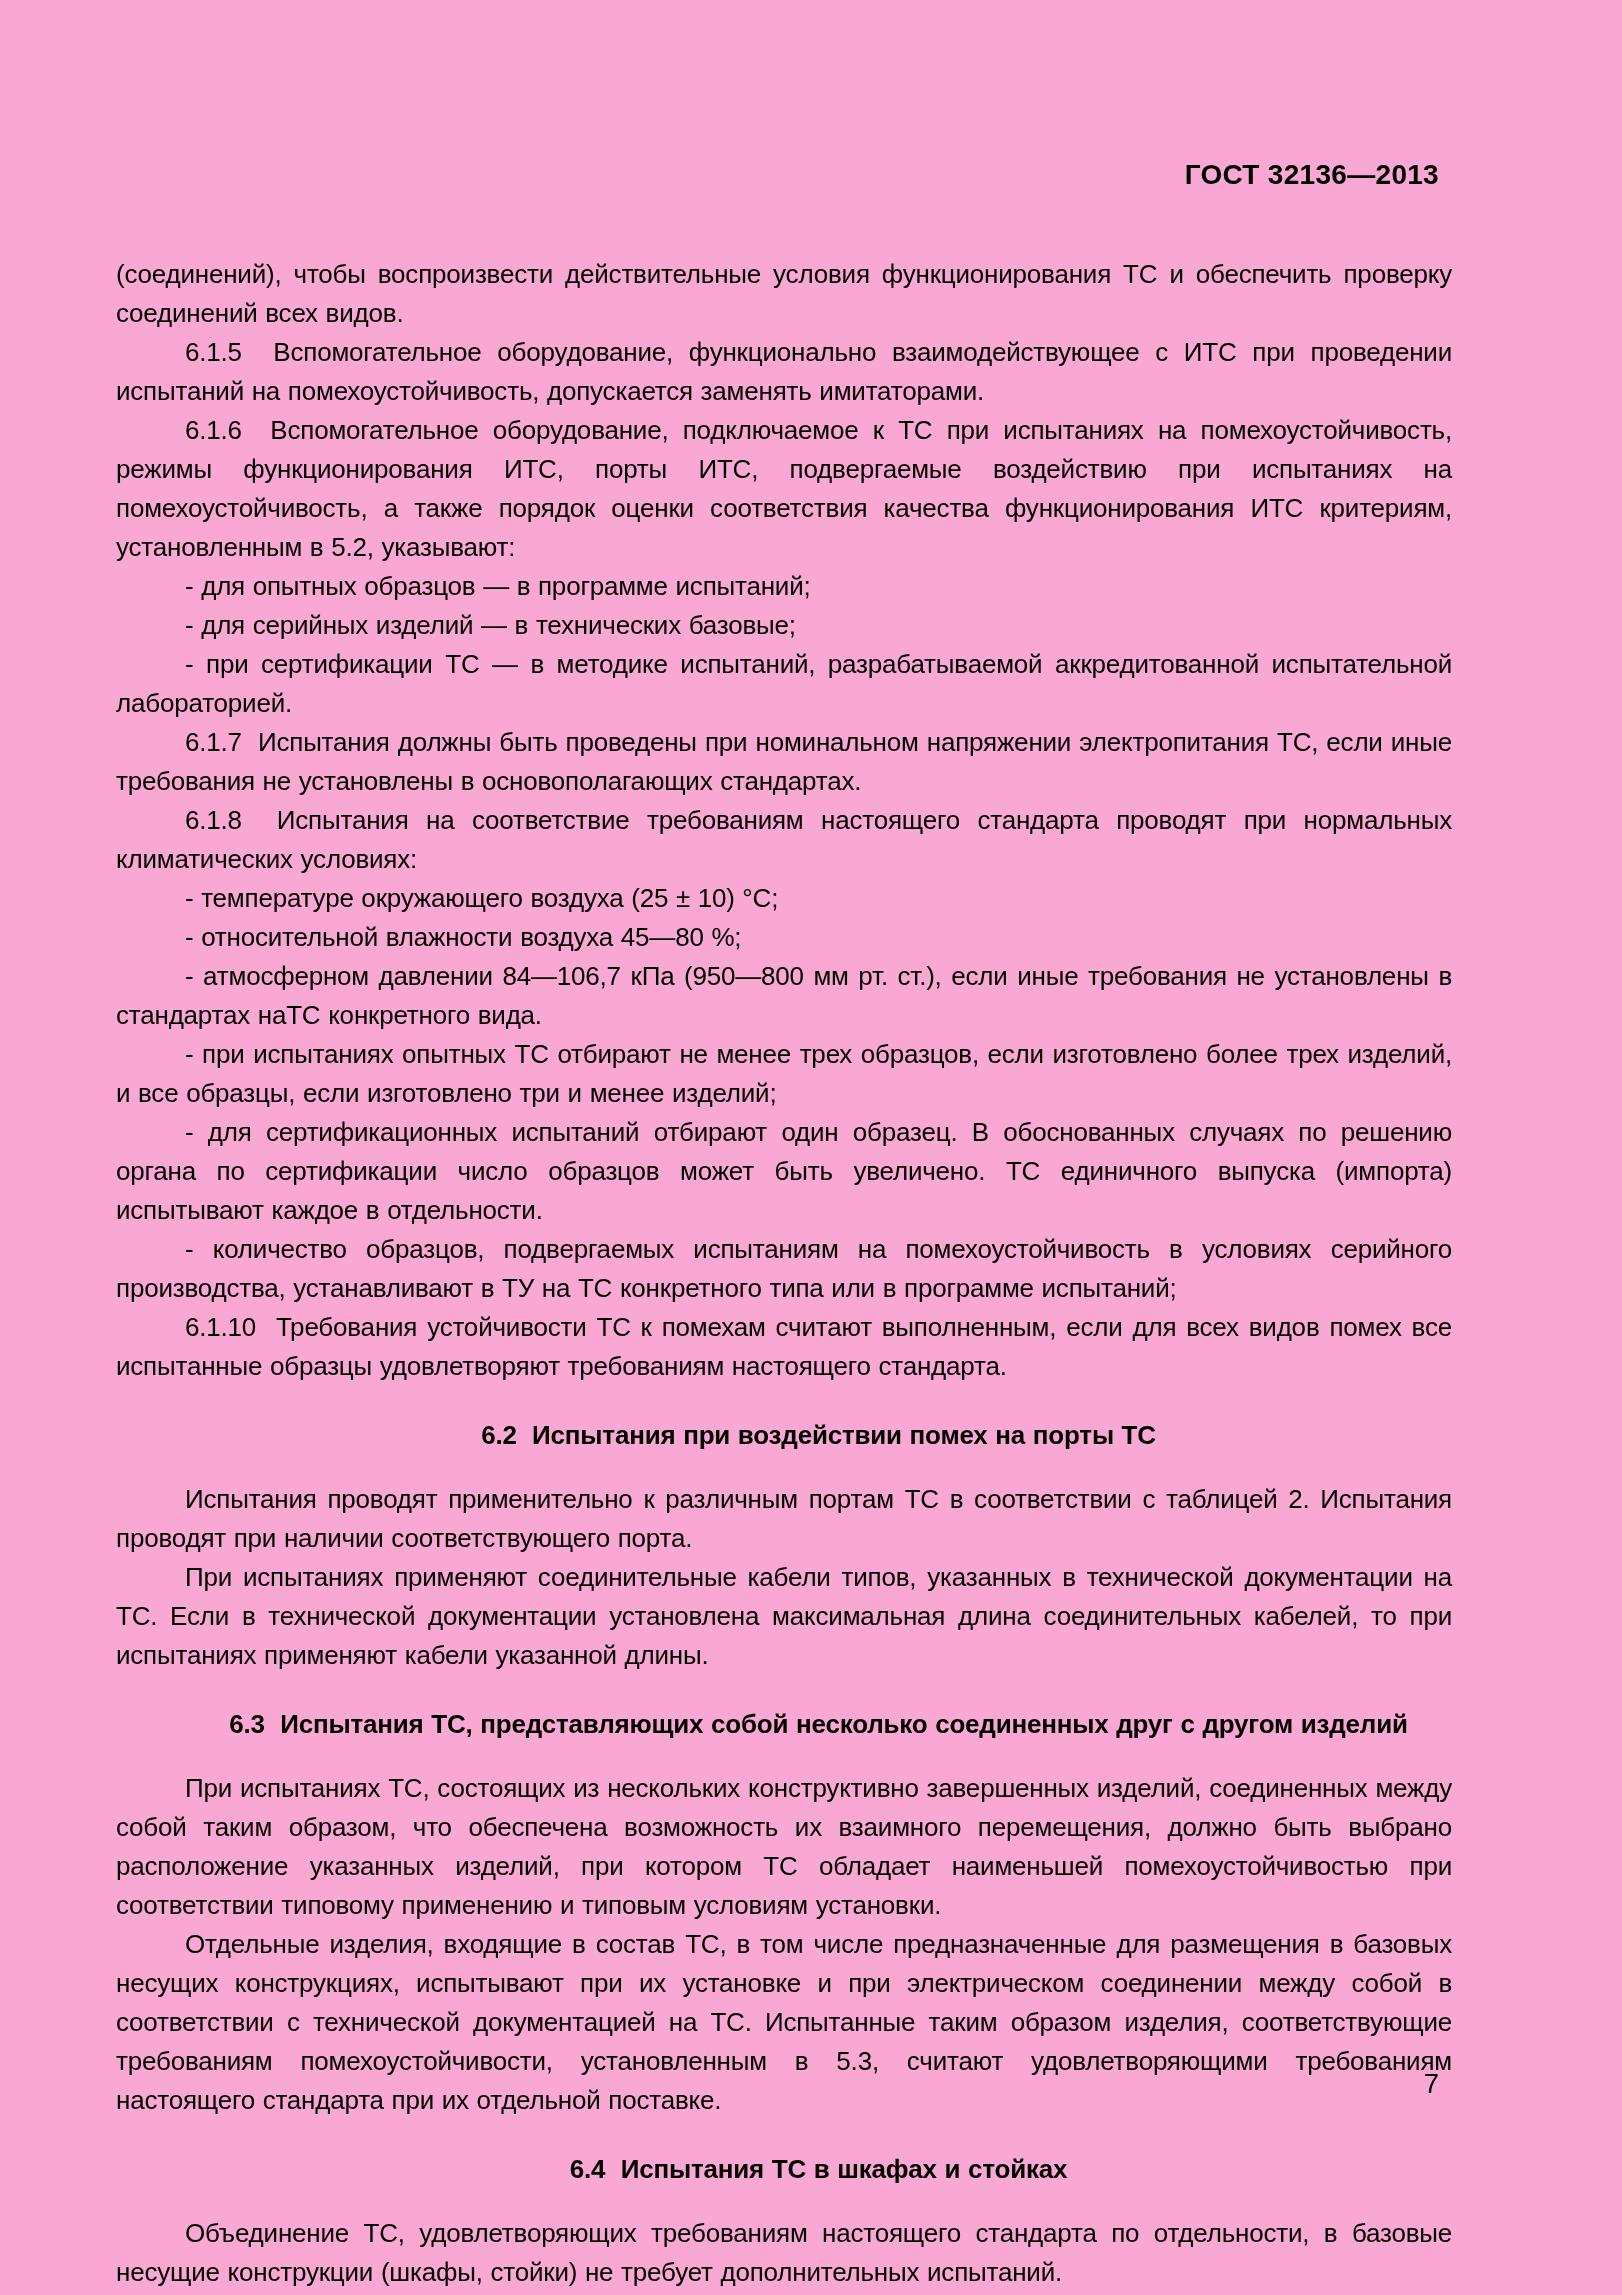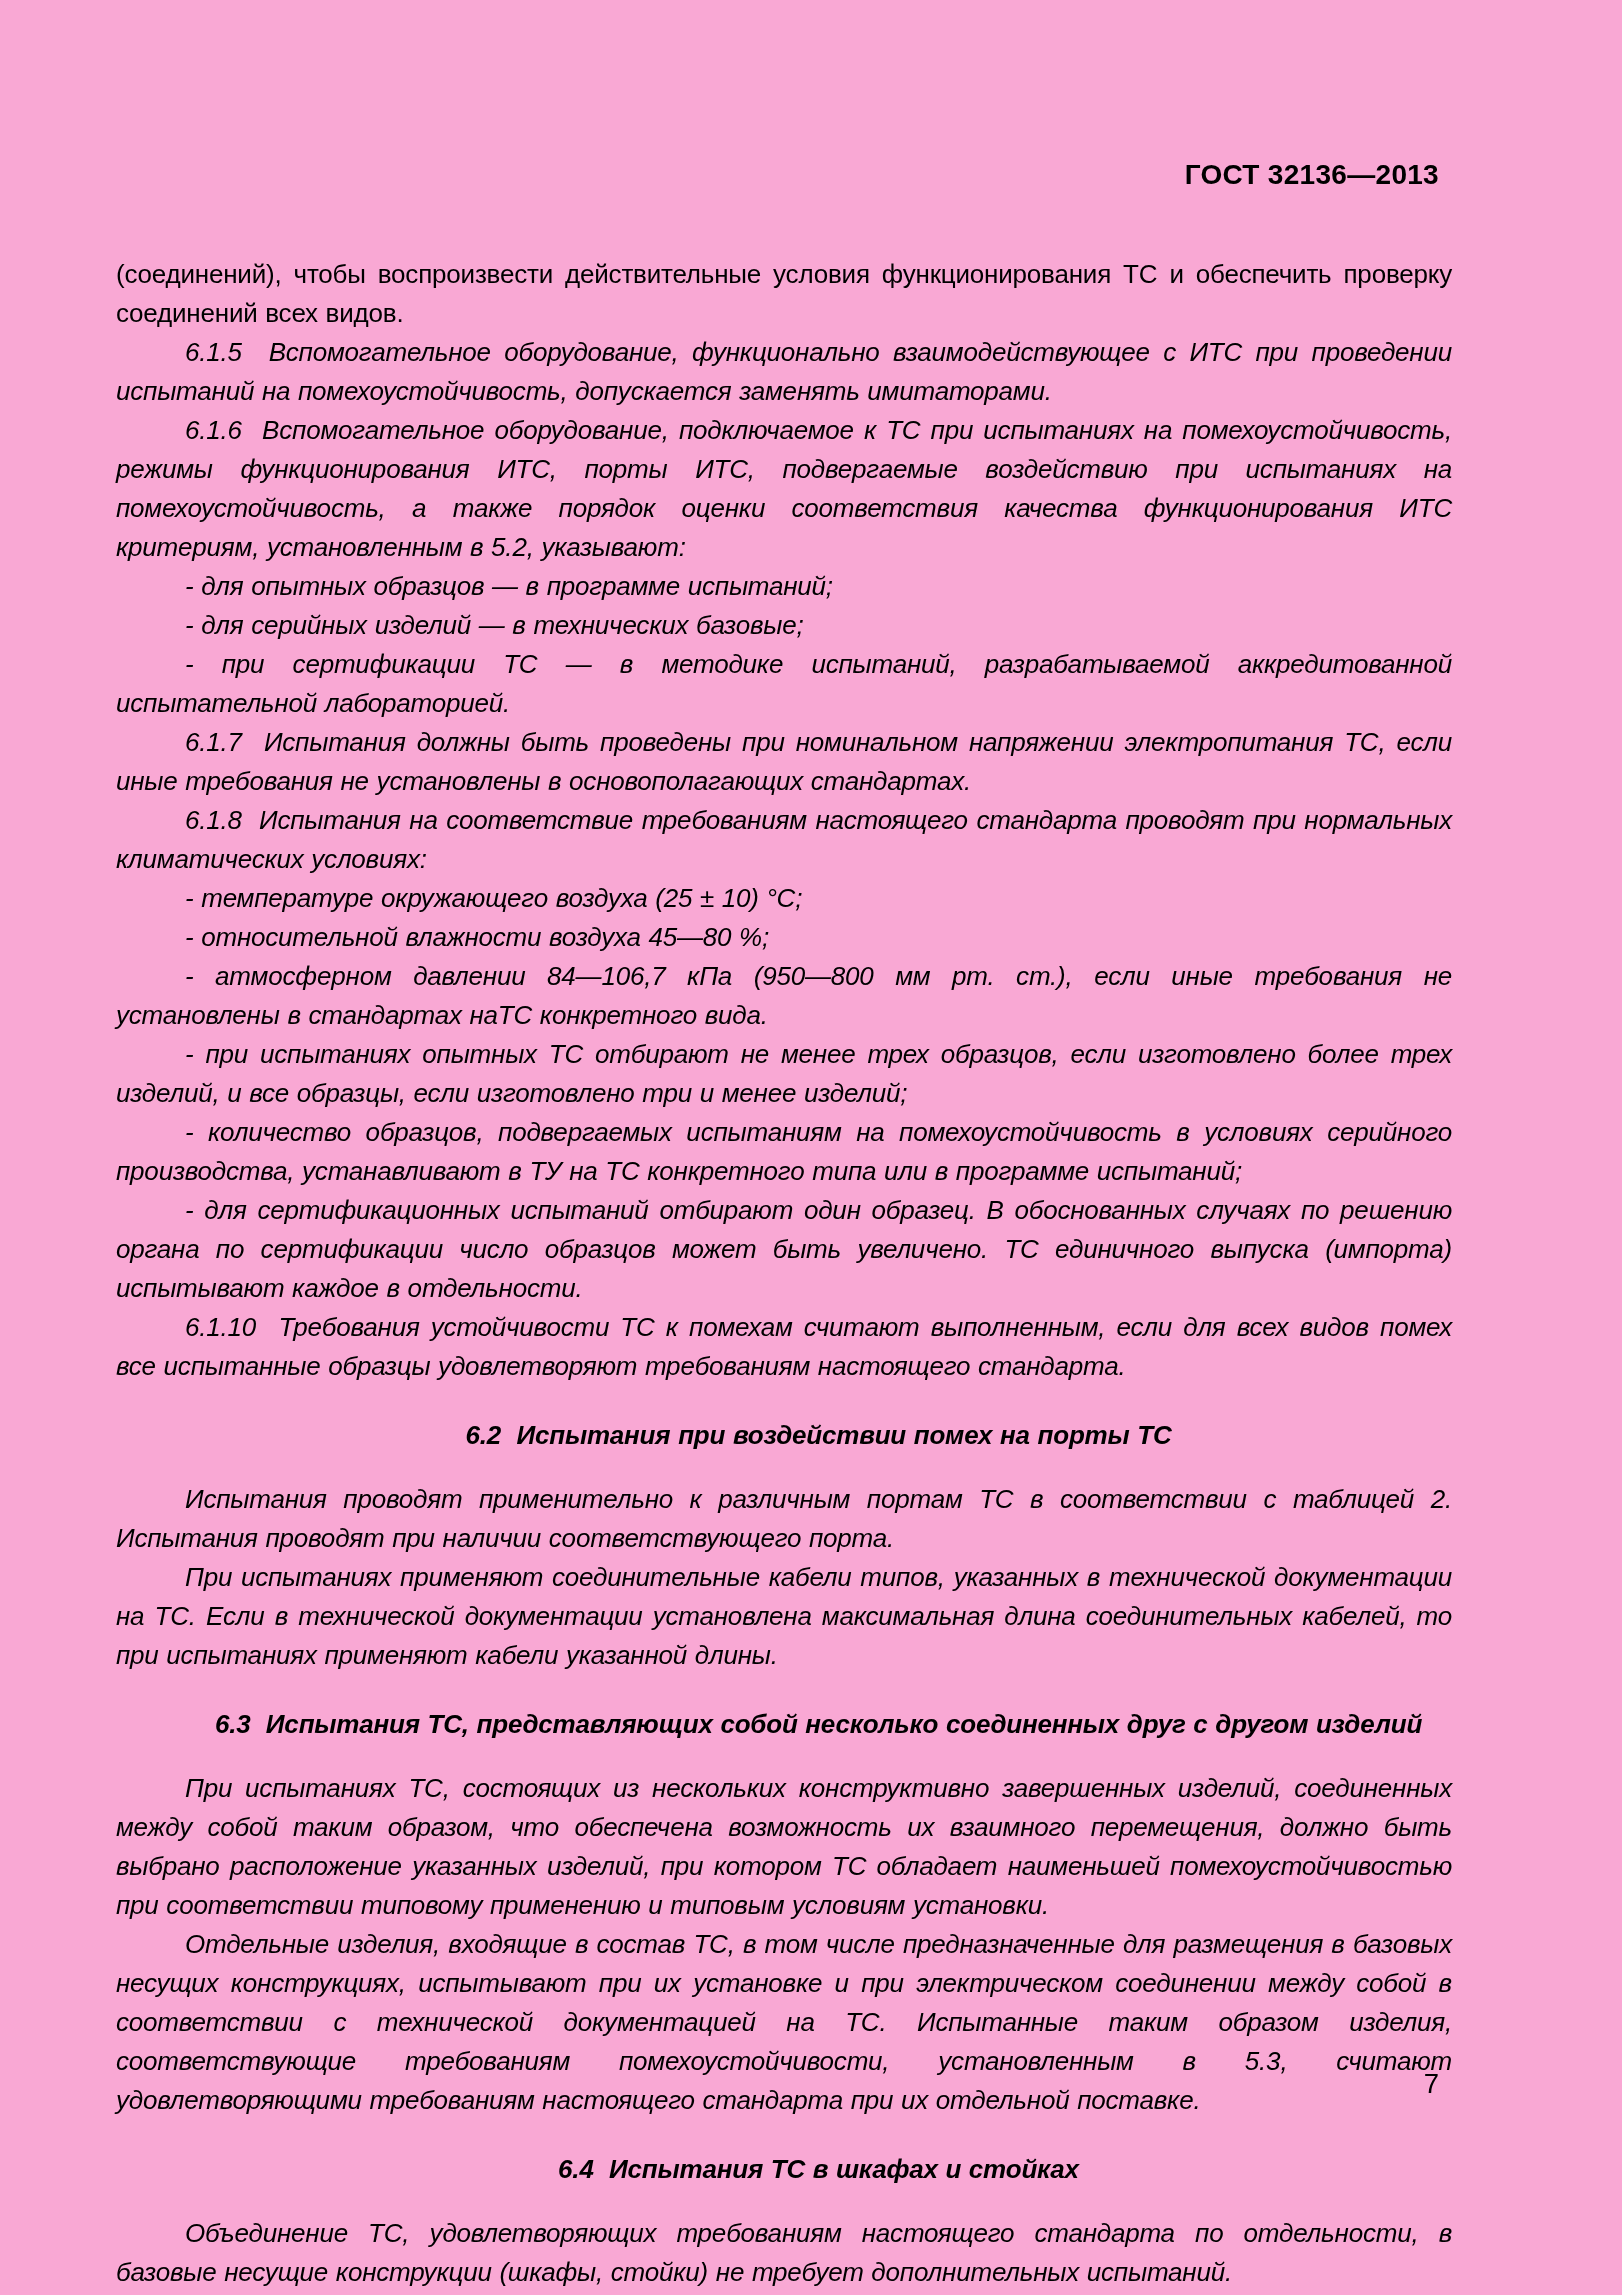--- a/index.html
+++ b/index.html
@@ -36,21 +36,20 @@
     text-align: justify;
     letter-spacing: -0.2px;
     word-spacing: 0.7px;
   }
   .content p {
     margin: 0;
     padding: 0;
   }
   .content p.indent {
     text-indent: 69px;
-    font-style: italic;
   }
   .content p.heading {
     font-weight: bold;
     text-align: center;
     margin-top: 30px;
     margin-bottom: 25px;
   }
   .page-number {
     position: absolute;
     top: 2068px;
@@ -72,22 +71,22 @@
       <p class="body indent">6.1.6&nbsp; Вспомогательное оборудование, подключаемое к ТС при испытаниях на помехоустойчивость, режимы функционирования ИТС, порты ИТС, подвергаемые воздействию при испытаниях на помехоустойчивость, а также порядок оценки соответствия качества функционирования ИТС критериям, установленным в 5.2, указывают:</p>
       <p class="body indent">- для опытных образцов — в программе испытаний;</p>
       <p class="body indent">- для серийных изделий — в технических базовые;</p>
       <p class="body indent">- при сертификации ТС — в методике испытаний, разрабатываемой аккредитованной испытательной лабораторией.</p>
       <p class="body indent">6.1.7&nbsp; Испытания должны быть проведены при номинальном напряжении электропитания ТС, если иные требования не установлены в основополагающих стандартах.</p>
       <p class="body indent">6.1.8&nbsp; Испытания на соответствие требованиям настоящего стандарта проводят при нормальных климатических условиях:</p>
       <p class="body indent">- температуре окружающего воздуха (25 ± 10) °С;</p>
       <p class="body indent">- относительной влажности воздуха 45—80 %;</p>
       <p class="body indent">- атмосферном давлении 84—106,7 кПа (950—800 мм рт. ст.), если иные требования не установлены в стандартах наТС конкретного вида.</p>
       <p class="body indent">- при испытаниях опытных ТС отбирают не менее трех образцов, если изготовлено более трех изделий, и все образцы, если изготовлено три и менее изделий;</p>
+      <p class="body indent">- для сертификационных испытаний отбирают один образец. В обоснованных случаях по решению органа по сертификации число образцов может быть увеличено. ТС единичного выпуска (импорта) испытывают каждое в отдельности.</p>
       <p class="body indent">- количество образцов, подвергаемых испытаниям на помехоустойчивость в условиях серийного производства, устанавливают в ТУ на ТС конкретного типа или в программе испытаний;</p>
-      <p class="body indent">- для сертификационных испытаний отбирают один образец. В обоснованных случаях по решению органа по сертификации число образцов может быть увеличено. ТС единичного выпуска (импорта) испытывают каждое в отдельности.</p>
       <p class="body indent">6.1.10&nbsp; Требования устойчивости ТС к помехам считают выполненным, если для всех видов помех все испытанные образцы удовлетворяют требованиям настоящего стандарта.</p>
       <p class="heading indent">6.2&nbsp; Испытания при воздействии помех на порты ТС</p>
       <p class="body indent">Испытания проводят применительно к различным портам ТС в соответствии с таблицей 2. Испытания проводят при наличии соответствующего порта.</p>
       <p class="body indent">При испытаниях применяют соединительные кабели типов, указанных в технической документации на ТС. Если в технической документации установлена максимальная длина соединительных кабелей, то при испытаниях применяют кабели указанной длины.</p>
       <p class="heading indent">6.3&nbsp; Испытания ТС, представляющих собой несколько соединенных друг с другом изделий</p>
       <p class="body indent">При испытаниях ТС, состоящих из нескольких конструктивно завершенных изделий, соединенных между собой таким образом, что обеспечена возможность их взаимного перемещения, должно быть выбрано расположение указанных изделий, при котором ТС обладает наименьшей помехоустойчивостью при соответствии типовому применению и типовым условиям установки.</p>
       <p class="body indent">Отдельные изделия, входящие в состав ТС, в том числе предназначенные для размещения в базовых несущих конструкциях, испытывают при их установке и при электрическом соединении между собой в соответствии с технической документацией на ТС. Испытанные таким образом изделия, соответствующие требованиям помехоустойчивости, установленным в 5.3, считают удовлетворяющими требованиям настоящего стандарта при их отдельной поставке.</p>
       <p class="heading indent">6.4&nbsp; Испытания ТС в шкафах и стойках</p>
       <p class="body indent">Объединение ТС, удовлетворяющих требованиям настоящего стандарта по отдельности, в базовые несущие конструкции (шкафы, стойки) не требует дополнительных испытаний.</p>
       <p class="heading indent">6.5&nbsp; Проведение испытаний</p>

